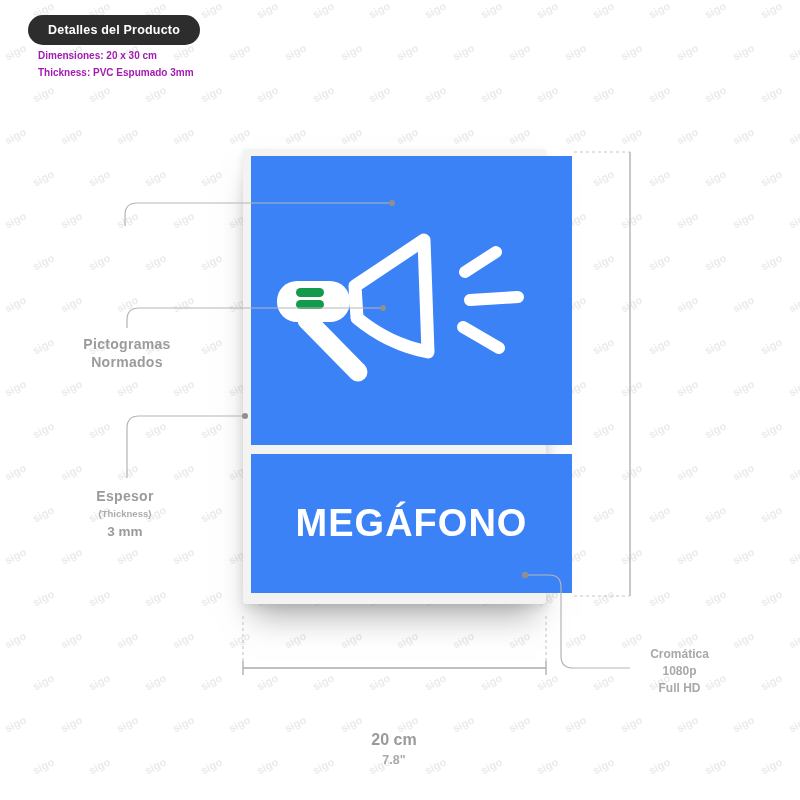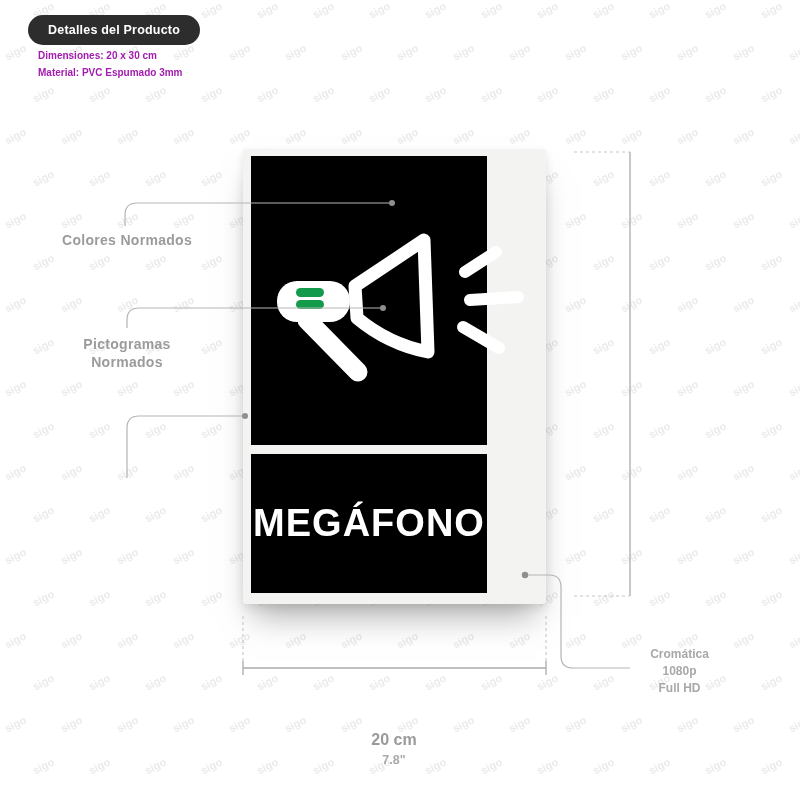--- a/index.html
+++ b/index.html
@@ -22,21 +22,21 @@
   .prod-info{
     position:absolute;left:38px;top:48px;z-index:3;
     font-size:10px;font-weight:700;color:#a21caf;line-height:16.5px;
   }
   
   .sheet{
     position:absolute;left:243px;top:149px;width:303px;height:455px;z-index:2;
     background:#f3f3f1;border-radius:3px;
     box-shadow:0 22px 30px -10px rgba(110,110,110,0.55),0 4px 10px rgba(0,0,0,0.10);
   }
-  .panel{position:absolute;left:8px;width:236px;background:#000000;}
+  .panel{position:absolute;left:8px;width:321px;background:#3b82f6;}
   .panel-top{top:7px;height:289px;}
   .panel-bottom{top:305px;height:139px;display:flex;align-items:center;justify-content:center;}
   .sign-title{
     color:#ffffff;font-size:38px;font-weight:700;letter-spacing:1px;white-space:nowrap;
   }
   
   .lbl{position:absolute;z-index:4;text-align:center;color:#9b9b9b;}
   .lbl-title{font-size:14px;font-weight:700;letter-spacing:0.3px;line-height:18px;}
   .lbl-sub{font-size:9.5px;font-weight:600;color:#ababab;line-height:12.5px;margin-top:3px;}
   .lbl-val{font-size:13.5px;font-weight:700;color:#9a9a9a;margin-top:3px;}
@@ -359,39 +359,43 @@
       <span class="wm" style="left: 732px; top: 802px;">sigo</span>
       <span class="wm" style="left: 788px; top: 802px;">sigo</span>
     </div>
 
   <div class="badge">
     <span>Detalles del Producto</span>
   </div>
 
   <div class="prod-info">
     <div>Dimensiones: 20 x 30 cm</div>
-    <div>Material: PVC Espumado 3mm</div>
+    <div>Thickness: PVC Espumado 3mm</div>
   </div>
 
   <div class="sheet">
     <div class="panel panel-top"></div>
     <div class="panel panel-bottom">
       <span class="sign-title">MEGÁFONO</span>
     </div>
   </div>
 
   <div class="lbl" id="lbl-colores">
-    <div class="lbl-title">Colores Normados</div>
   </div>
 
   <div class="lbl" id="lbl-picto">
     <div class="lbl-title">Pictogramas</div>
     <div class="lbl-title">Normados</div>
   </div>
 
+  <div class="lbl" id="lbl-espesor">
+    <div class="lbl-title">Espesor</div>
+    <div class="lbl-sub">(Thickness)</div>
+    <div class="lbl-val">3 mm</div>
+  </div>
 
   <div class="lbl" id="lbl-res">
     <div>Cromática</div>
     <div>1080p</div>
     <div>Full HD</div>
   </div>
 
 
   <div class="dim-lbl" id="lbl-width">
     <div class="dim-big">20 cm</div>

